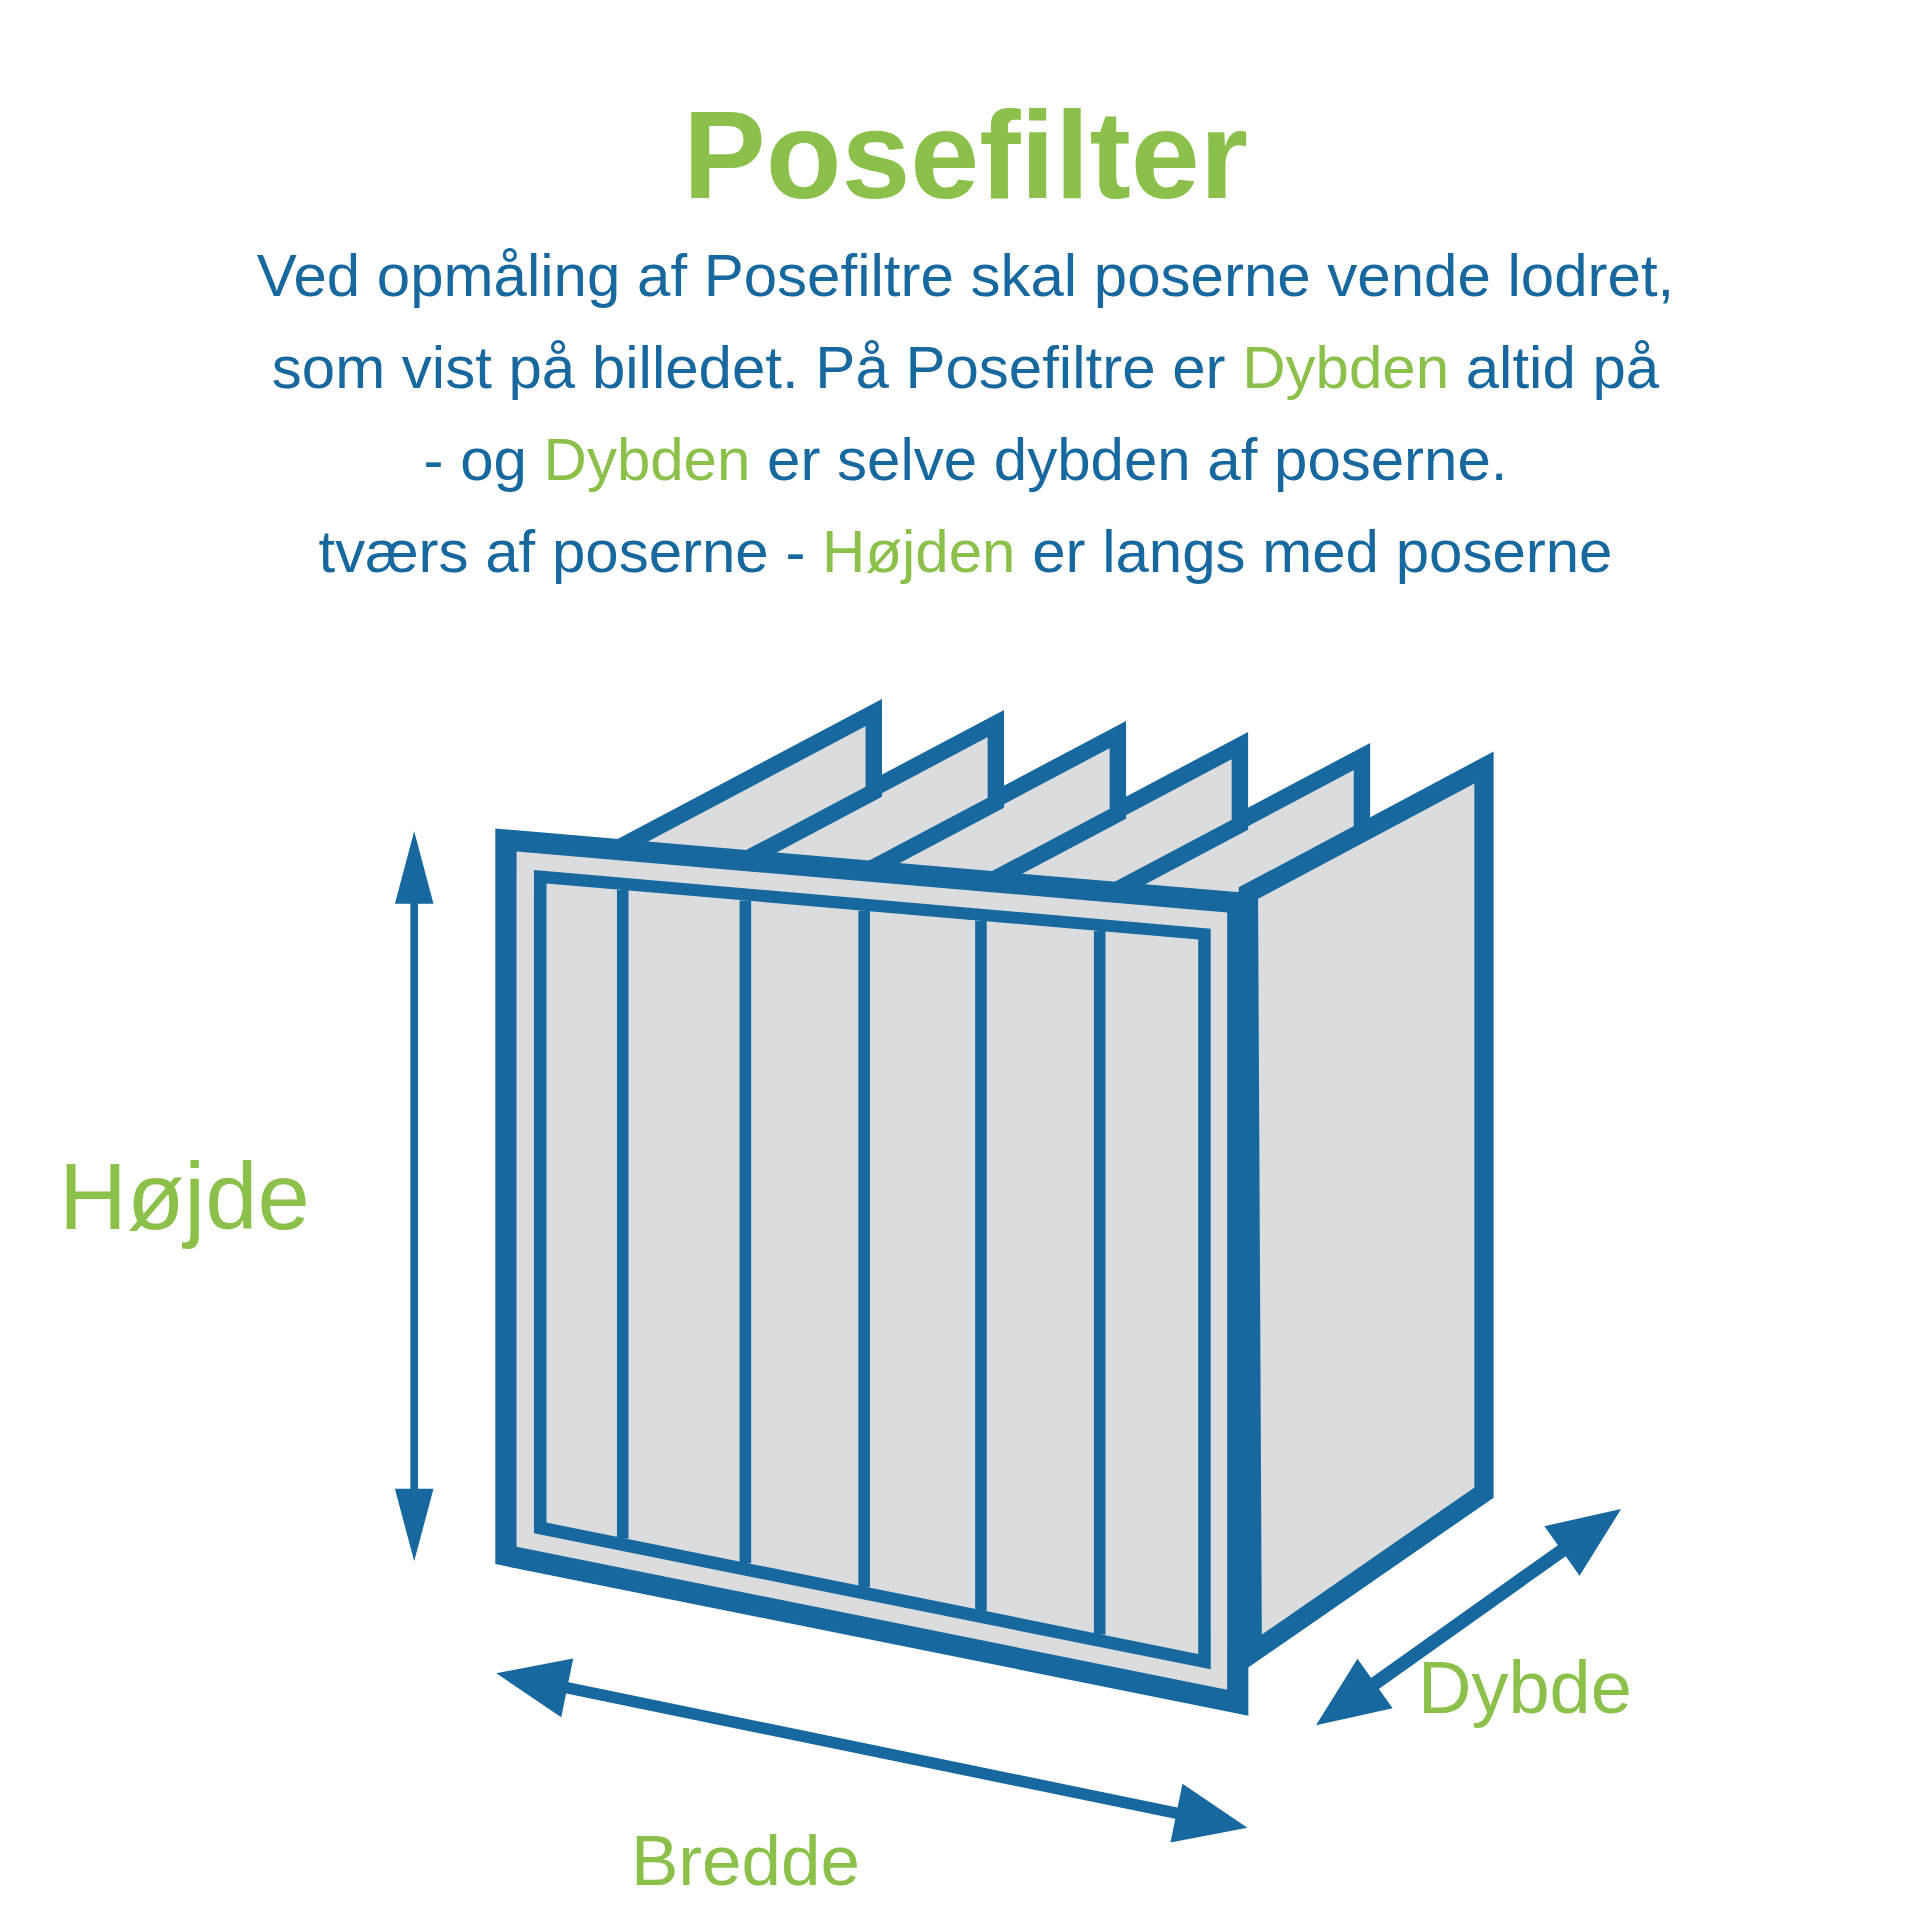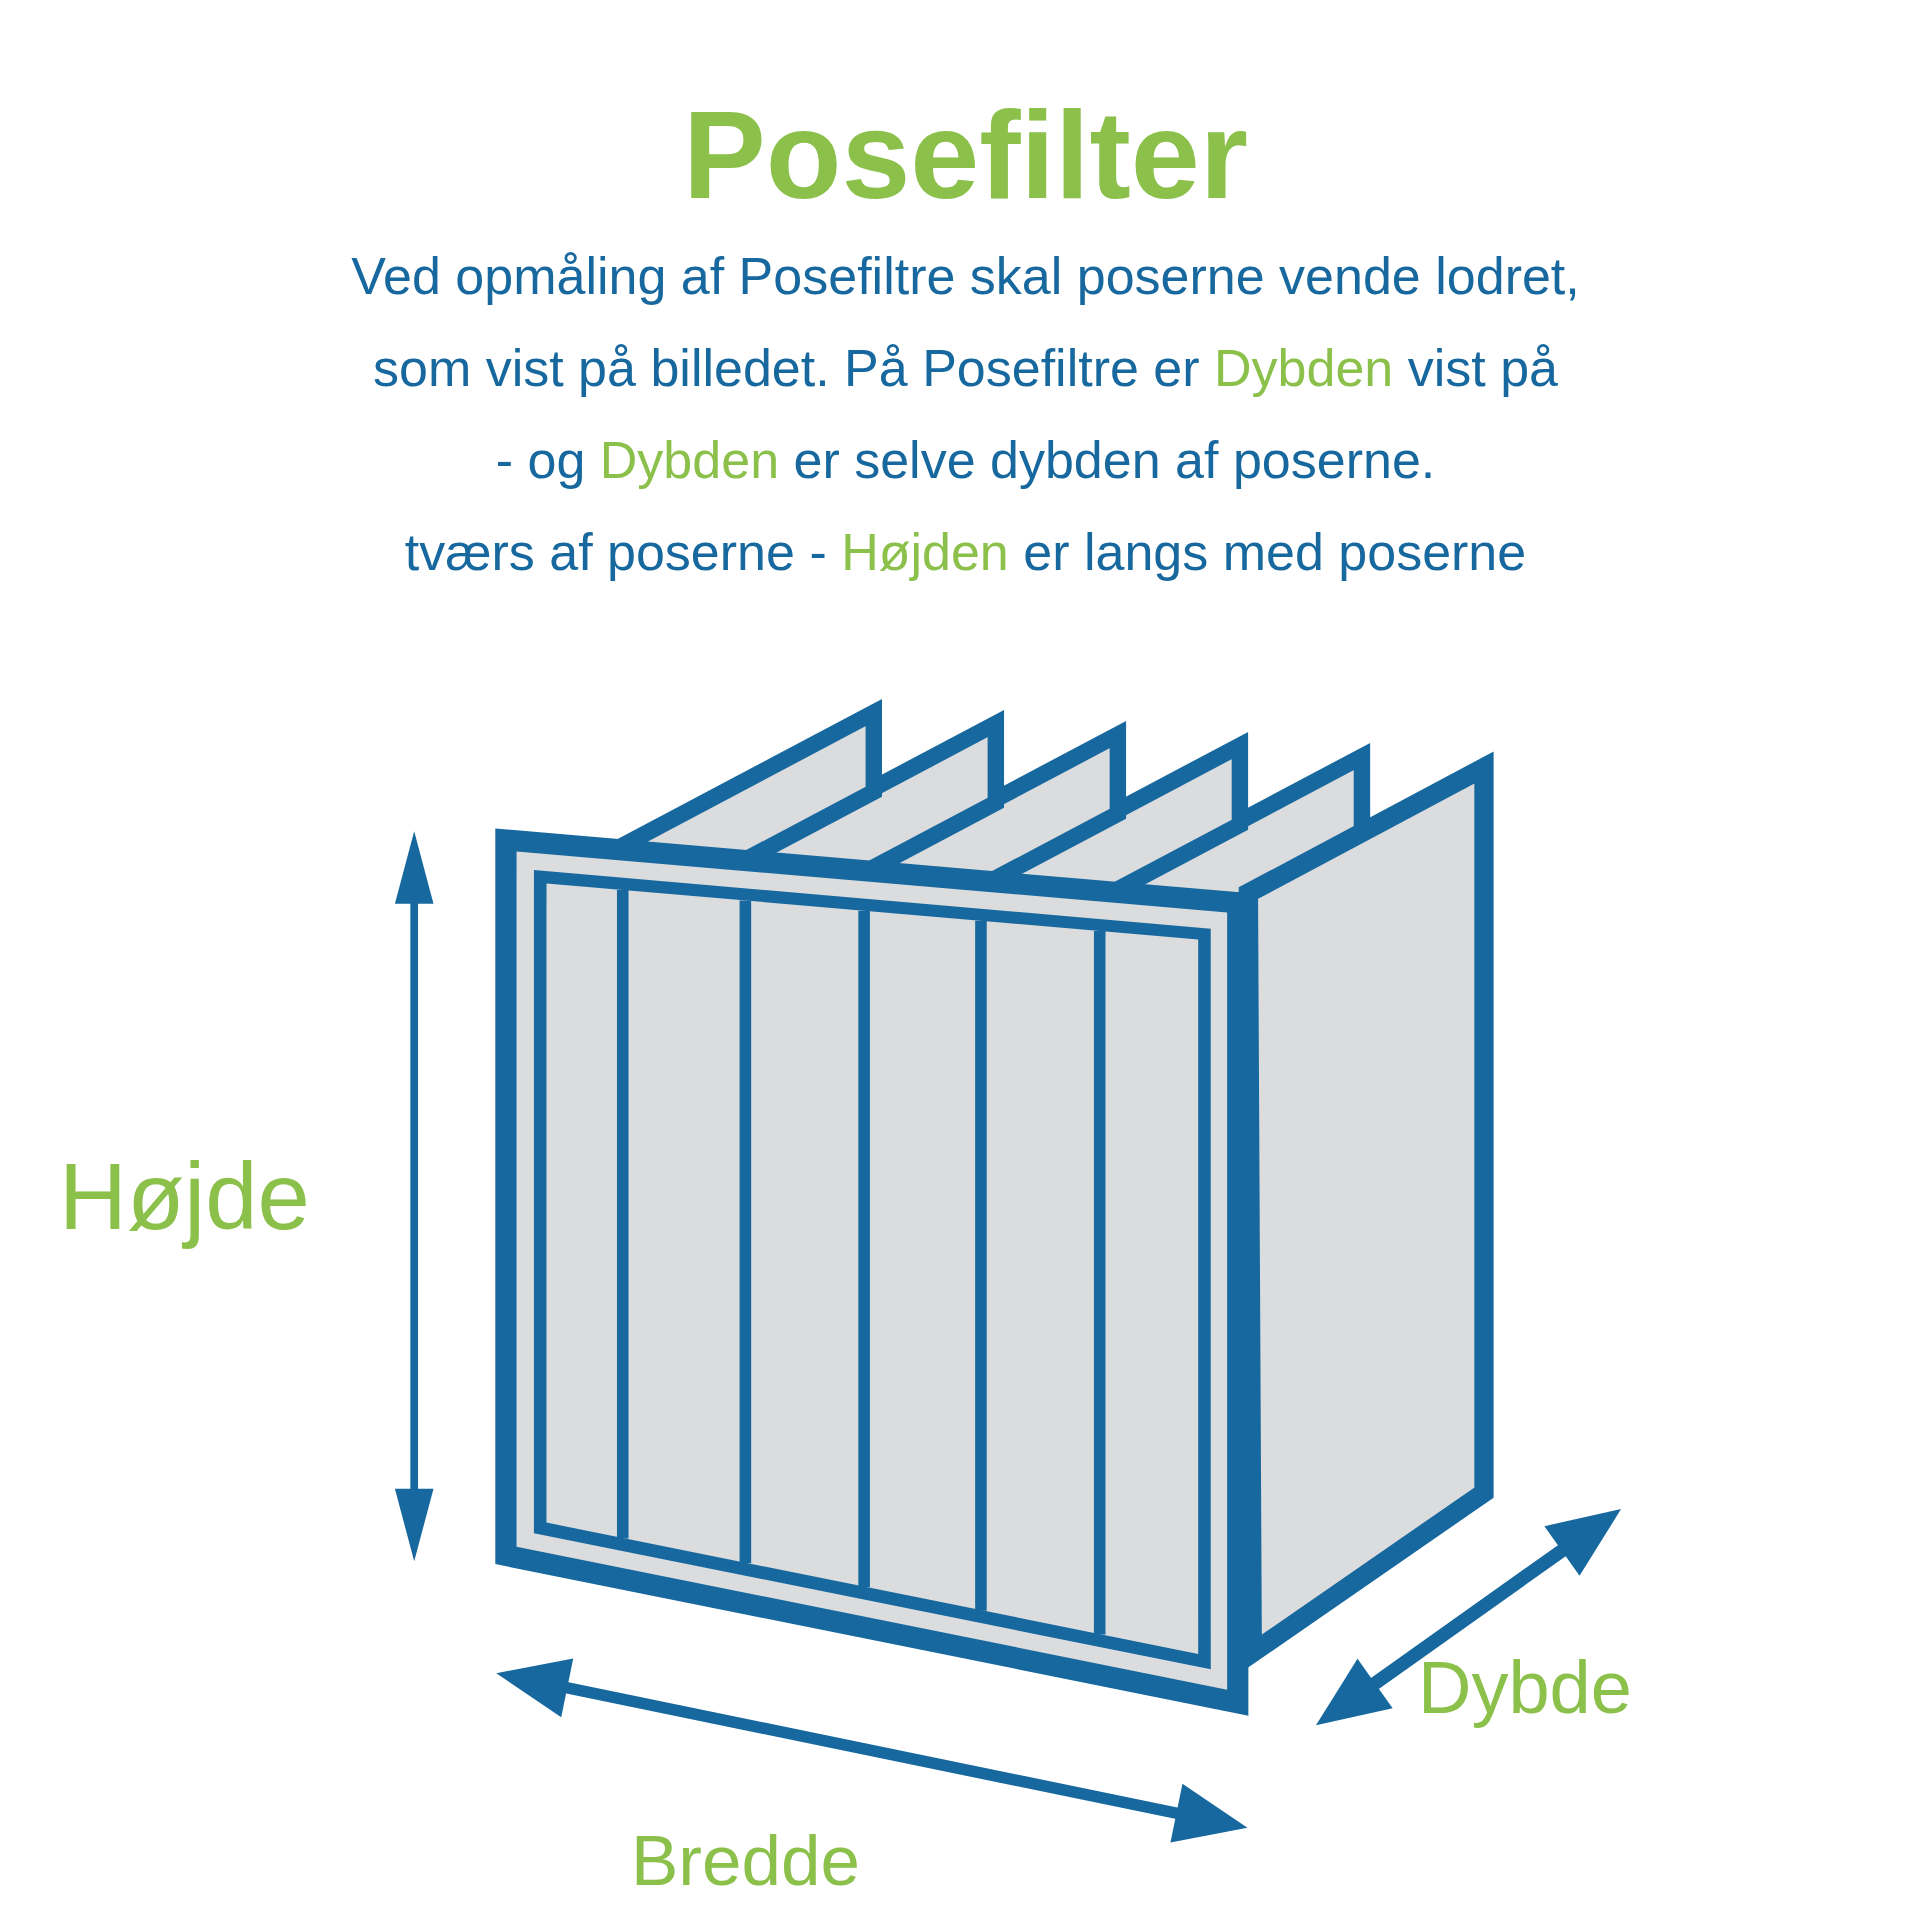--- a/index.html
+++ b/index.html
@@ -1,18 +1,18 @@
 <!DOCTYPE html>
 <html><head>
 <meta charset="utf-8">
 <style>
   html,body{margin:0;padding:0;}
   .page{position:relative;width:1931px;height:1931px;background:#ffffff;overflow:hidden;font-family:"Liberation Sans",sans-serif;}
   .title{position:absolute;top:93px;left:0;width:1931px;text-align:center;font-size:124px;font-weight:bold;color:#8bc04a;line-height:1;margin:0;}
-  .desc{position:absolute;top:230px;left:0;width:1931px;text-align:center;font-size:52px;line-height:92px;color:#17689e;}
+  .desc{position:absolute;top:230px;left:0;width:1931px;text-align:center;font-size:60px;line-height:92px;color:#17689e;}
   .desc .green{color:#8bc04a;}
   .dim-label{position:absolute;width:386px;color:#8bc04a;line-height:1;}
   #height-label{left:59px;top:1150px;font-size:94px;}
   #width-label{left:631px;top:1825px;font-size:71px;}
   #depth-label{left:1418px;top:1651px;font-size:74px;}
   svg{position:absolute;top:0;left:0;}
   .b{fill:#17689e;}
   .g{fill:#dbdcde;}
   .tooth{fill:#dbdcde;stroke:#17689e;stroke-width:17;stroke-linejoin:miter;}
   .side{fill:#dbdcde;stroke:#17689e;stroke-width:20;stroke-linejoin:miter;}
@@ -21,21 +21,21 @@
 </style>
 </head>
 <body>
 
 <div class="page">
 
   <h1 class="title">Posefilter</h1>
 
   <div class="desc">
     <div class="line"><span>Ved opmåling af Posefiltre skal poserne vende lodret,</span></div>
-    <div class="line"><span>som vist på billedet. På Posefiltre er </span><span class="green">Dybden</span><span> vist på</span></div>
+    <div class="line"><span>som vist på billedet. På Posefiltre er </span><span class="green">Dybden</span><span> altid på</span></div>
     <div class="line"><span>- og </span><span class="green">Dybden</span><span> er selve dybden af poserne.</span></div>
     <div class="line"><span>tværs af poserne - </span><span class="green">Højden</span><span> er langs med poserne</span></div>
   </div>
 
   <svg width="1931" height="1931" viewBox="0 0 2000 2000">
     <g>
       <polygon class="tooth" points="1177.0,985.8 1537,795 1537,877 1177,1067.8"></polygon>
       <polygon class="tooth" points="1050.6,974.4 1410.6,783.6 1410.6,865.6 1050.6,1056.4"></polygon>
       <polygon class="tooth" points="924.2,963.0 1284.2,772.2 1284.2,854.2 924.2,1045.0"></polygon>
       <polygon class="tooth" points="797.8,951.6 1157.8,760.8 1157.8,842.8 797.8,1033.6"></polygon>

